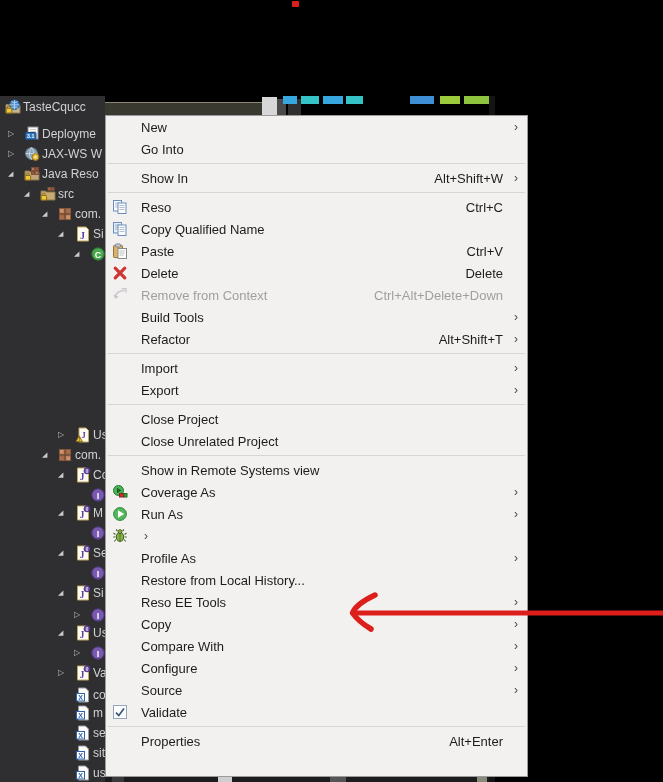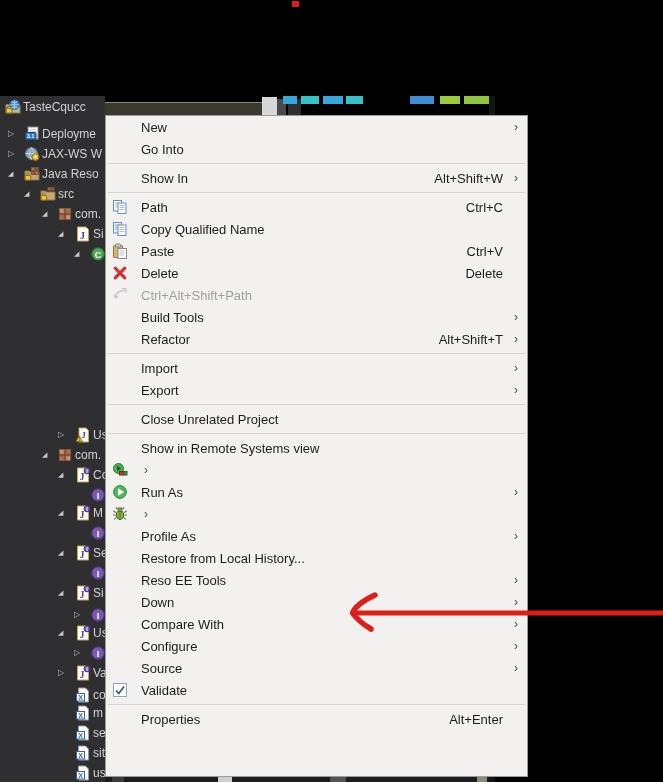--- a/index.html
+++ b/index.html
@@ -393,21 +393,21 @@
     <div class="msep"></div>
     <div class="mitem">
       <span class="mi-icon">
         <svg viewBox="0 0 16 16">
           <rect x="1.5" y="1.5" width="8" height="10.5" fill="#fcfcfc" stroke="#6a8fbe"></rect>
           <path d="M3 4h5M3 6h5M3 8h5" stroke="#a9b9d0" stroke-width="0.9"></path>
           <rect x="6" y="4" width="8" height="10.5" fill="#fcfcfc" stroke="#6a8fbe"></rect>
           <path d="M7.5 6.5h5M7.5 8.5h5M7.5 10.5h5" stroke="#a9b9d0" stroke-width="0.9"></path>
         </svg>
       </span>
-      <span class="mi-label">Path</span>
+      <span class="mi-label">Reso</span>
       <span class="mi-short">Ctrl+C</span>
       <span class="mi-arrow"></span>
     </div>
     <div class="mitem">
       <span class="mi-icon">
         <svg viewBox="0 0 16 16">
           <rect x="1.5" y="1.5" width="8" height="10.5" fill="#e8eef8" stroke="#6a8fbe"></rect>
           <path d="M3 4h5M3 6h5M3 8h5" stroke="#93a9c6" stroke-width="0.9"></path>
           <rect x="6" y="4" width="8" height="10.5" fill="#fcfcfc" stroke="#6a8fbe"></rect>
           <path d="M7.5 6.5h5M7.5 8.5h5M7.5 10.5h5" stroke="#a9b9d0" stroke-width="0.9"></path>
@@ -440,21 +440,22 @@
       <span class="mi-arrow"></span>
     </div>
     <div class="mitem disabled">
       <span class="mi-icon">
         <svg viewBox="0 0 16 16">
           <path d="M12.5 3.5c-5 0-8 2-9.5 6.5" fill="none" stroke="#a3a3ae" stroke-width="1.6"></path>
           <path d="M1.6 7.6l1.6 4.4 3.6-2.2z" fill="#a3a3ae"></path>
           <path d="M9.8 1.6h4.2v4" fill="none" stroke="#a3a3ae" stroke-width="1.3"></path>
         </svg>
       </span>
-      <span class="mi-short">Ctrl+Alt+Shift+Path</span>
+      <span class="mi-label">Remove from Context</span>
+      <span class="mi-short">Ctrl+Alt+Delete+Down</span>
       <span class="mi-arrow"></span>
     </div>
     <div class="mitem">
       <span class="mi-icon"></span>
       <span class="mi-label">Build Tools</span>
       <span class="mi-arrow">›</span>
     </div>
     <div class="mitem">
       <span class="mi-icon"></span>
       <span class="mi-label">Refactor</span>
@@ -466,40 +467,46 @@
       <span class="mi-icon"></span>
       <span class="mi-label">Import</span>
       <span class="mi-arrow">›</span>
     </div>
     <div class="mitem">
       <span class="mi-icon"></span>
       <span class="mi-label">Export</span>
       <span class="mi-arrow">›</span>
     </div>
     <div class="msep"></div>
+    <div class="mitem">
+      <span class="mi-icon"></span>
+      <span class="mi-label">Close Project</span>
+      <span class="mi-arrow"></span>
+    </div>
     <div class="mitem">
       <span class="mi-icon"></span>
       <span class="mi-label">Close Unrelated Project</span>
       <span class="mi-arrow"></span>
     </div>
     <div class="msep"></div>
     <div class="mitem">
       <span class="mi-icon"></span>
       <span class="mi-label">Show in Remote Systems view</span>
       <span class="mi-arrow"></span>
     </div>
     <div class="mitem">
       <span class="mi-icon">
         <svg viewBox="0 0 16 16">
           <circle cx="6.5" cy="6.5" r="5" fill="#49b455" stroke="#277a31"></circle>
           <path d="M5 3.8v5.4l4.3-2.7z" fill="#1e5c26"></path>
           <rect x="7.5" y="9.5" width="4.5" height="3.5" fill="#cf2e2e" stroke="#8d1f1f"></rect>
           <rect x="12" y="9.5" width="3" height="3.5" fill="#3ba044" stroke="#1f6b27"></rect>
         </svg>
       </span>
+      <span class="mi-label">Coverage As</span>
       <span class="mi-arrow">›</span>
     </div>
     <div class="mitem">
       <span class="mi-icon">
         <svg viewBox="0 0 16 16">
           <circle cx="8" cy="8" r="6.4" fill="#52b65c" stroke="#2f8a3a"></circle>
           <path d="M6 4.3v7.4l6.2-3.7z" fill="#fff"></path>
         </svg>
       </span>
       <span class="mi-label">Run As</span>
@@ -526,21 +533,21 @@
       <span class="mi-label">Restore from Local History...</span>
       <span class="mi-arrow"></span>
     </div>
     <div class="mitem">
       <span class="mi-icon"></span>
       <span class="mi-label">Reso EE Tools</span>
       <span class="mi-arrow">›</span>
     </div>
     <div class="mitem">
       <span class="mi-icon"></span>
-      <span class="mi-label">Down</span>
+      <span class="mi-label">Copy</span>
       <span class="mi-arrow">›</span>
     </div>
     <div class="mitem">
       <span class="mi-icon"></span>
       <span class="mi-label">Compare With</span>
       <span class="mi-arrow">›</span>
     </div>
     <div class="mitem">
       <span class="mi-icon"></span>
       <span class="mi-label">Configure</span>

